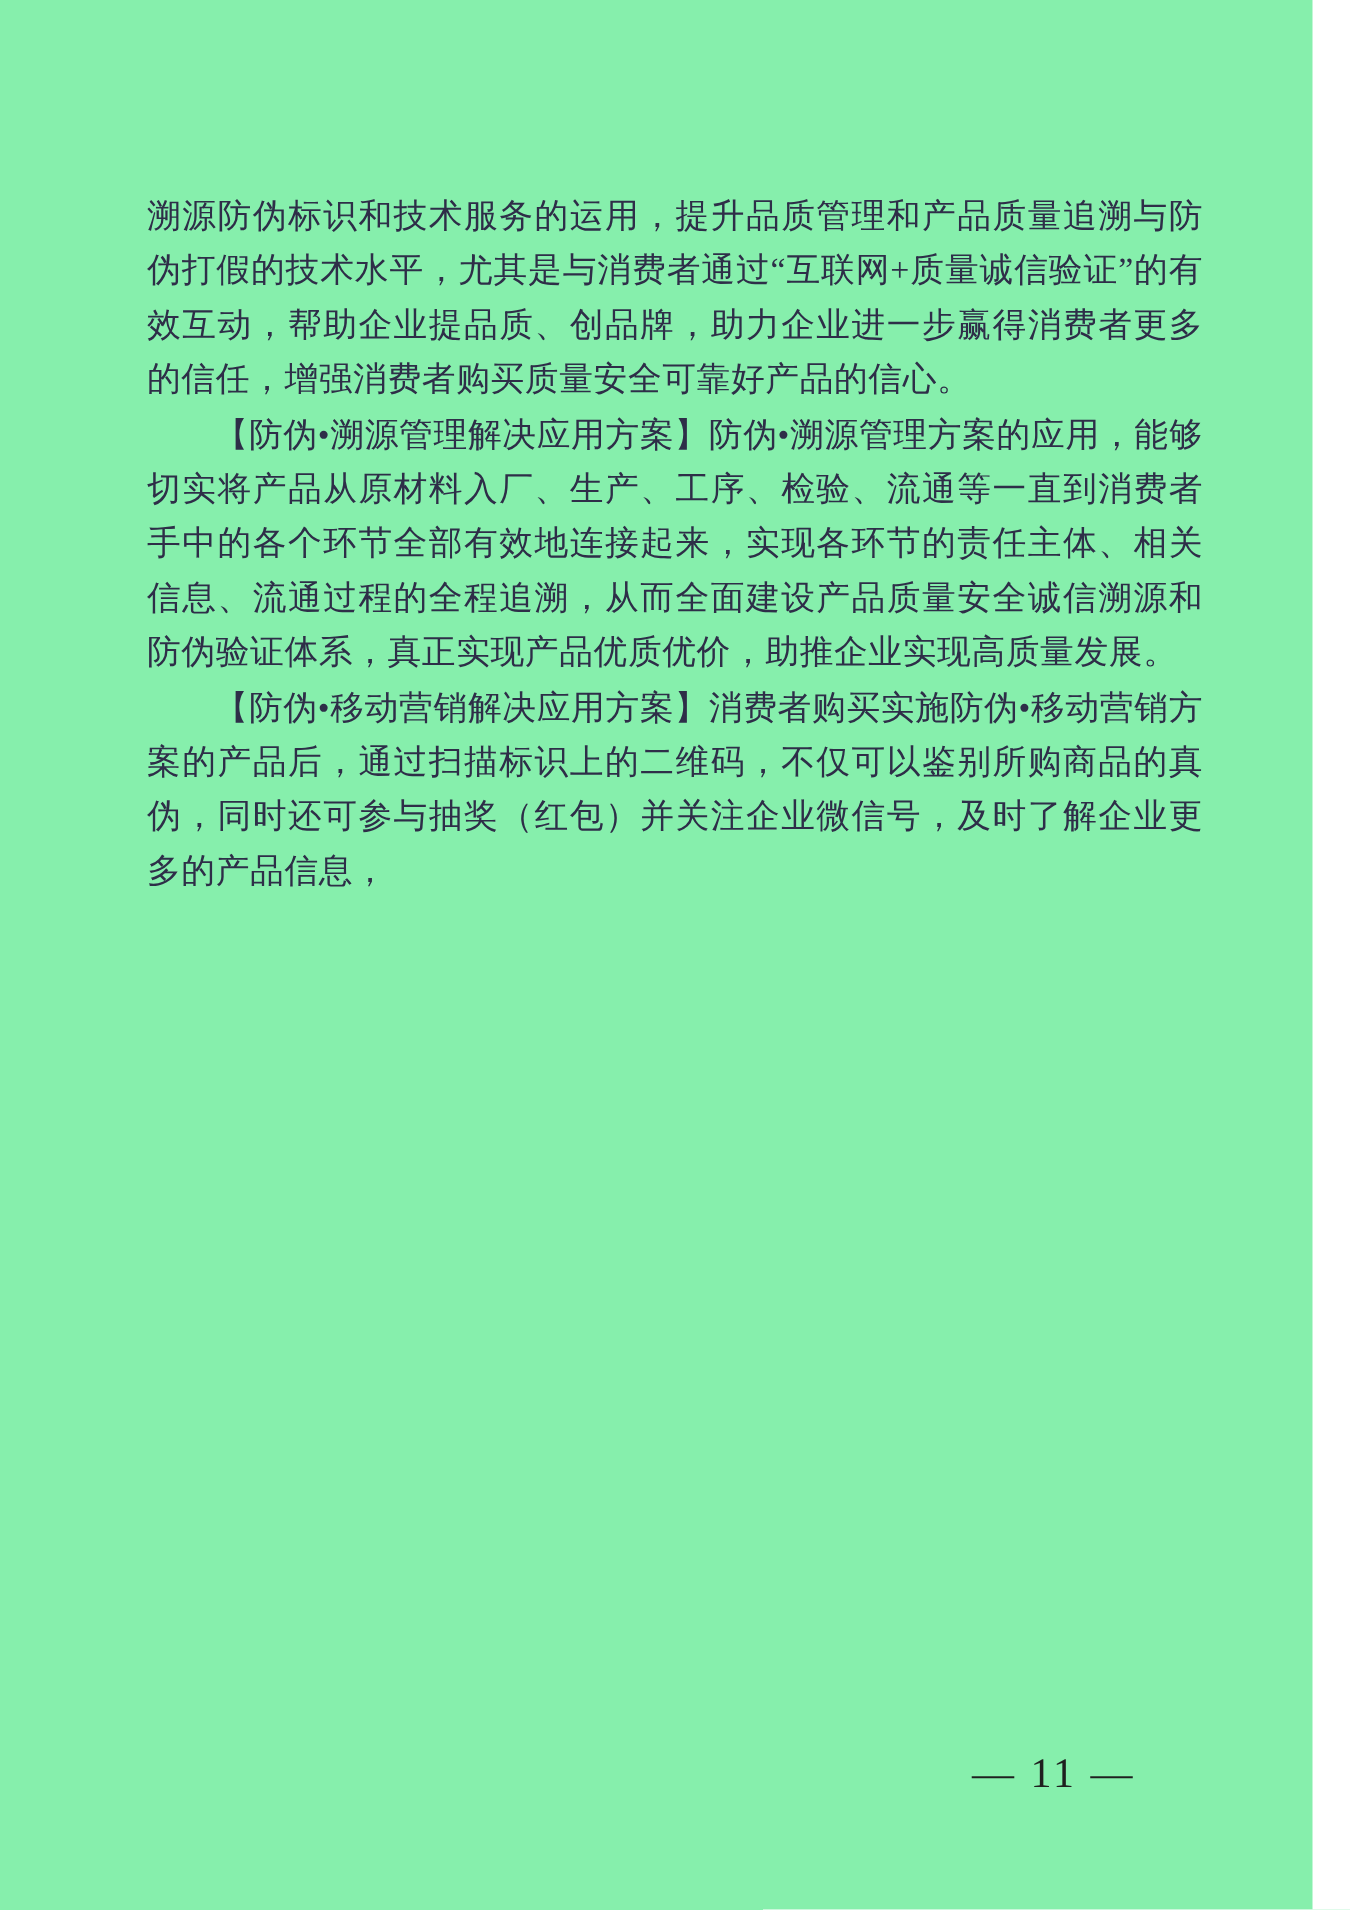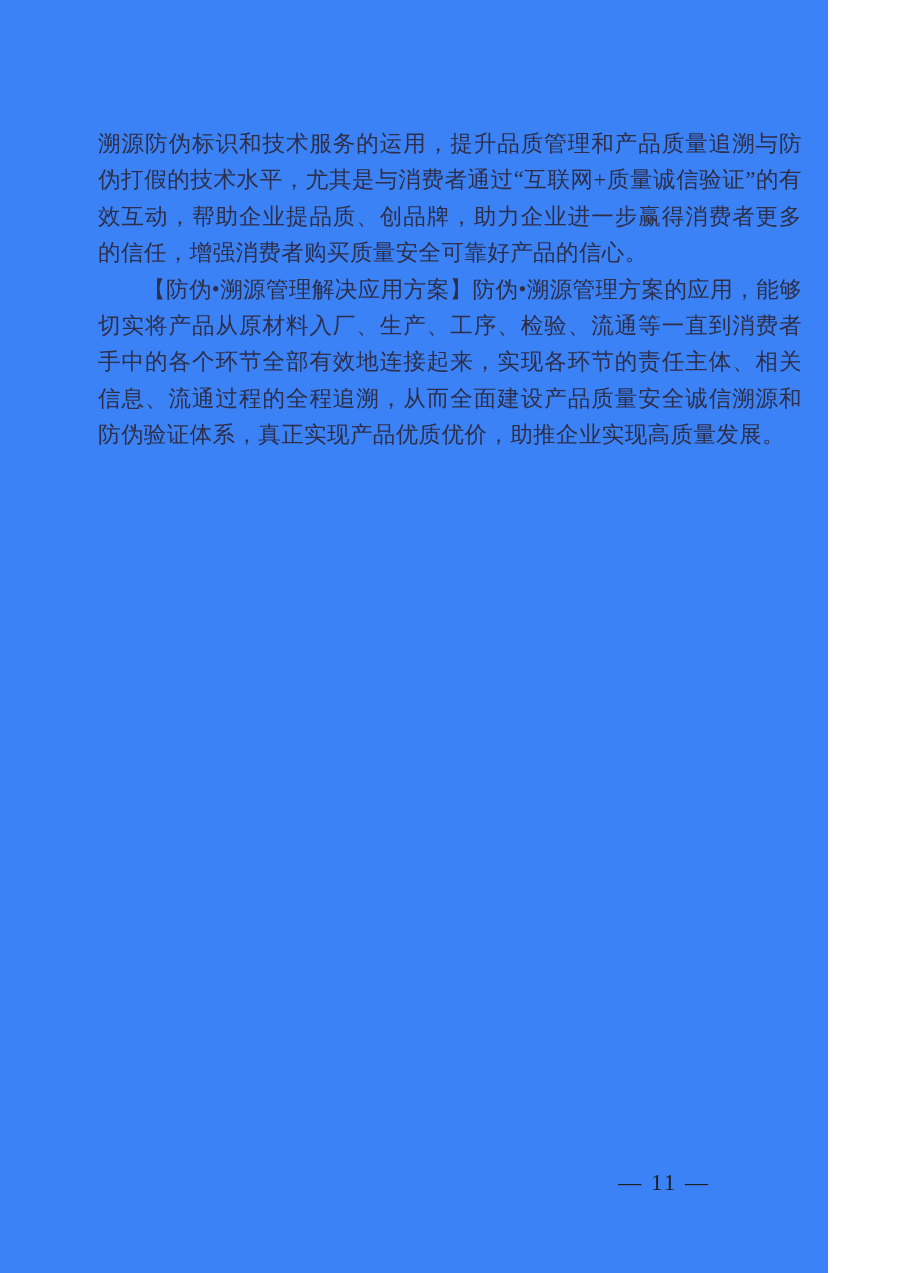--- a/index.html
+++ b/index.html
@@ -4,23 +4,24 @@
 <style>
   html, body {
     margin: 0;
     padding: 0;
     background: #ffffff;
   }
   .page {
     position: relative;
     width: 828px;
     height: 1273px;
-    background: #3b82f6;
+    background: #86efac;
     overflow: hidden;
     font-family: "Liberation Serif", "DejaVu Serif", serif;
+    padding-left: 47px;
   }
   .text-block {
     position: absolute;
     left: 98px;
     top: 126px;
     width: 704px;
     color: #2e2e48;
     font-size: 22.5px;
     line-height: 36.4px;
     text-align: justify;
@@ -32,28 +33,29 @@
     text-justify: inter-ideograph;
   }
   .text-block p.indent {
     text-indent: 2em;
   }
   .page-number {
     position: absolute;
     top: 1168px;
     right: 118px;
     color: #1f1f1f;
-    font-size: 23px;
+    font-size: 28px;
     line-height: 30px;
     letter-spacing: 2px;
     white-space: nowrap;
   }
 </style>
 </head>
 <body>
 
 <div class="page">
   <div class="text-block" id="paragraphs-container">
       <p class="">溯源防伪标识和技术服务的运用，提升品质管理和产品质量追溯与防伪打假的技术水平，尤其是与消费者通过“互联网+质量诚信验证”的有效互动，帮助企业提品质、创品牌，助力企业进一步赢得消费者更多的信任，增强消费者购买质量安全可靠好产品的信心。</p>
       <p class="indent">【防伪•溯源管理解决应用方案】防伪•溯源管理方案的应用，能够切实将产品从原材料入厂、生产、工序、检验、流通等一直到消费者手中的各个环节全部有效地连接起来，实现各环节的责任主体、相关信息、流通过程的全程追溯，从而全面建设产品质量安全诚信溯源和防伪验证体系，真正实现产品优质优价，助推企业实现高质量发展。</p>
+      <p class="indent">【防伪•移动营销解决应用方案】消费者购买实施防伪•移动营销方案的产品后，通过扫描标识上的二维码，不仅可以鉴别所购商品的真伪，同时还可参与抽奖（红包）并关注企业微信号，及时了解企业更多的产品信息，</p>
     </div>
   <div class="page-number">— 11 —</div>
 </div>
 
 </body></html>

